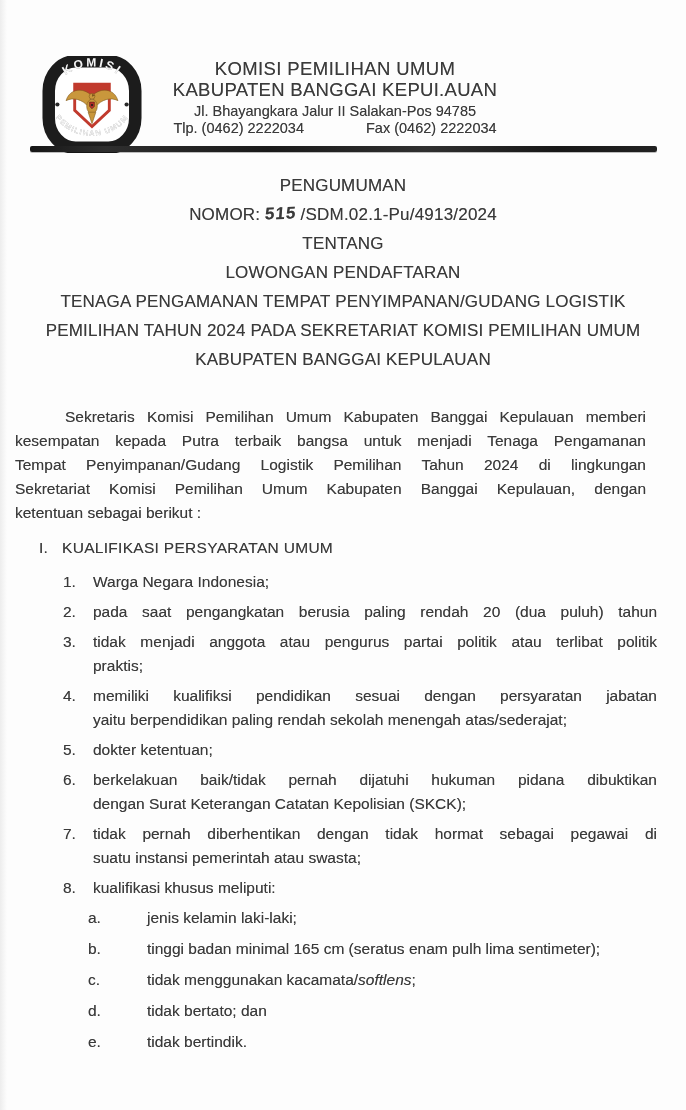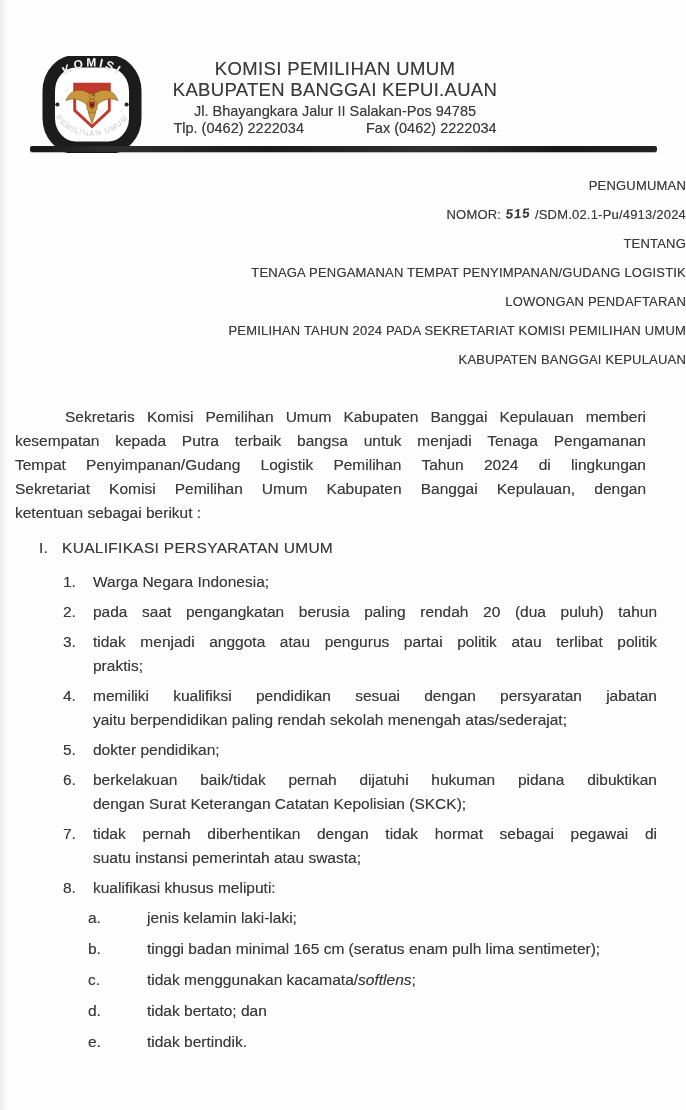--- a/index.html
+++ b/index.html
@@ -28,21 +28,21 @@
   .addr{font-size:14.5px;line-height:18px;margin-top:1px;}
   .phones{font-size:14.5px;line-height:17px;display:flex;justify-content:center;gap:62px;}
   .rule{
     position:absolute;left:30px;right:29px;top:146px;height:6px;border-radius:2px;
     background:linear-gradient(90deg,#161616,#2e2e2e 12%,#1a1a1a 38%,#303030 63%,#181818 84%,#222);
     box-shadow:0 1px 0 rgba(0,0,0,.25);
   }
 
   
   .headings{margin-top:19px;}
-  .cline{font-size:13px;line-height:29px;letter-spacing:.2px;text-align:right;}
+  .cline{font-size:17px;line-height:29px;letter-spacing:.2px;text-align:center;}
   .hand{
     display:inline-block;font-weight:700;
     transform:rotate(-2deg) skewX(-7deg);
     letter-spacing:1px;margin:0 4px 0 5px;position:relative;top:-1px;
   }
 
   
   .para{margin-top:31px;padding:0 40px 0 15px;font-size:15.5px;}
   .jline{line-height:24px;text-align:justify;text-align-last:justify;}
   .jline.last{text-align-last:left;}
@@ -106,22 +106,22 @@
       </div>
     </div>
 
     <div class="rule"></div>
   </div>
 
   <div class="headings">
     <div class="cline">PENGUMUMAN</div>
     <div class="cline"><span>NOMOR:</span><span class="hand">515</span><span>/SDM.02.1-Pu/4913/2024</span></div>
     <div class="cline">TENTANG</div>
+    <div class="cline">LOWONGAN PENDAFTARAN</div>
     <div class="cline">TENAGA PENGAMANAN TEMPAT PENYIMPANAN/GUDANG LOGISTIK</div>
-    <div class="cline">LOWONGAN PENDAFTARAN</div>
     <div class="cline">PEMILIHAN TAHUN 2024 PADA SEKRETARIAT KOMISI PEMILIHAN UMUM</div>
     <div class="cline">KABUPATEN BANGGAI KEPULAUAN</div>
   </div>
 
   <div class="para">
       <div class="jline indent">Sekretaris Komisi Pemilihan Umum Kabupaten Banggai Kepulauan memberi</div>
       <div class="jline">kesempatan kepada Putra terbaik bangsa untuk menjadi Tenaga Pengamanan</div>
       <div class="jline">Tempat Penyimpanan/Gudang Logistik Pemilihan Tahun 2024 di lingkungan</div>
       <div class="jline">Sekretariat Komisi Pemilihan Umum Kabupaten Banggai Kepulauan, dengan</div>
       <div class="jline last">ketentuan sebagai berikut :</div>
@@ -155,21 +155,21 @@
       <div class="item">
         <span class="num">4.</span>
         <div class="body">
           <div class="jline">memiliki kualifiksi pendidikan sesuai dengan persyaratan jabatan</div>
           <div class="jline last">yaitu berpendidikan paling rendah sekolah menengah atas/sederajat;</div>
         </div>
       </div>
       <div class="item">
         <span class="num">5.</span>
         <div class="body">
-          <div class="jline last">dokter pendidikan;</div>
+          <div class="jline last">dokter ketentuan;</div>
         </div>
       </div>
       <div class="item">
         <span class="num">6.</span>
         <div class="body">
           <div class="jline">berkelakuan baik/tidak pernah dijatuhi hukuman pidana dibuktikan</div>
           <div class="jline last">dengan Surat Keterangan Catatan Kepolisian (SKCK);</div>
         </div>
       </div>
       <div class="item">

